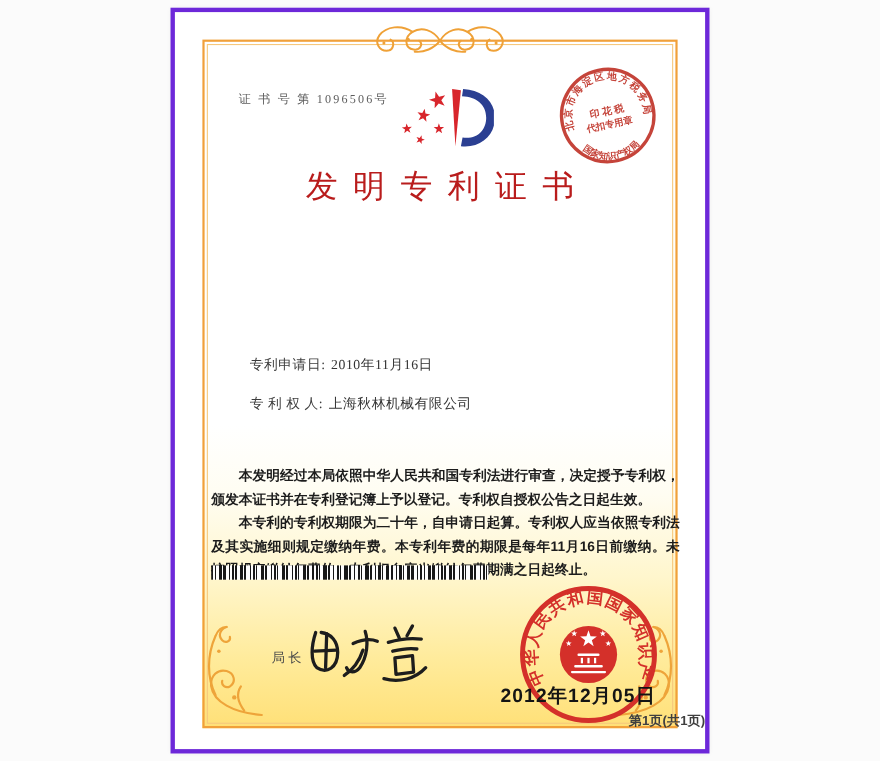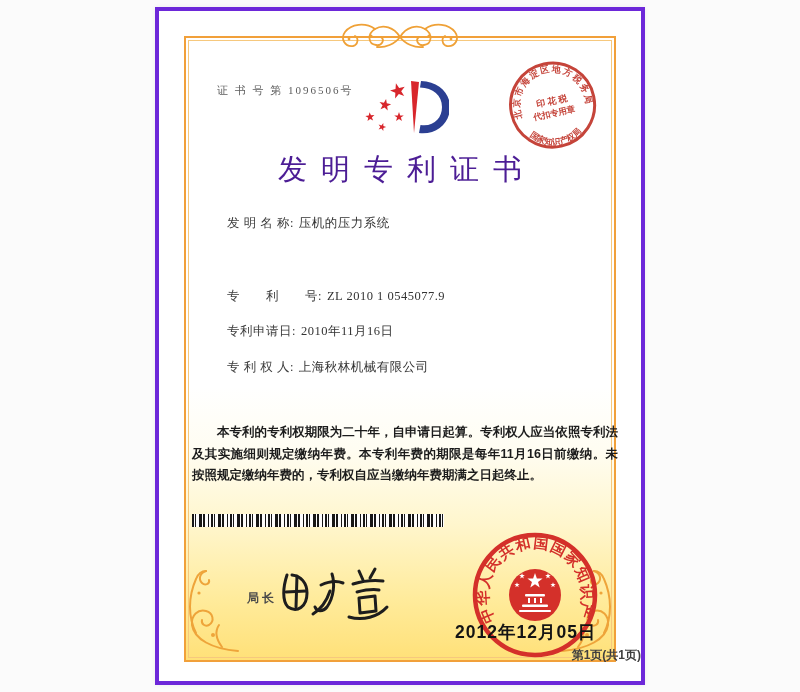--- a/index.html
+++ b/index.html
@@ -23,41 +23,41 @@
   .corner-fl.right { right:23px; transform:scaleX(-1); }
 
   .cert-no { position:absolute; left:58px; top:72px; font-size:11px; color:#5c5c5c;
     letter-spacing:2px; }
 
   .logo { position:absolute; left:198px; top:68px; }
 
   .tax-stamp { position:absolute; left:346px; top:46px; transform:rotate(-12deg); opacity:.95; }
 
   .title { position:absolute; left:0; right:0; top:139px; text-align:center;
-    font-size:29px; color:#4c1d95; letter-spacing:14px; text-indent:14px; font-weight:400; }
+    font-size:29px; color:#b91c1c; letter-spacing:14px; text-indent:14px; font-weight:400; }
 
   .field-row { position:absolute; left:68px; font-size:12.5px; color:#3c3c3c;
     white-space:nowrap; letter-spacing:.5px; }
   .field-label { color:#3c3c3c; }
   .field-value { margin-left:5px; color:#333; }
   .r0{top:204px}.r1{top:240px}.r2{top:277px}.r3{top:312px}.r4{top:348px}.r5{top:384px}
 
   .body-text { position:absolute; left:33px; top:411px; width:426px;
     font-family:"Liberation Sans","DejaVu Sans",sans-serif; font-weight:bold;
     font-size:12.5px; color:#1c1c1c; line-height:21.5px; text-align:justify; }
   .body-text p { text-indent:2em; }
 
   .barcode { position:absolute; left:33px; top:503px; width:252px; height:13px;
     background:repeating-linear-gradient(90deg,
       #171717 0 2px,#fdfdfd 2px 3px,#171717 3px 4px,#fdfdfd 4px 7px,
       #171717 7px 10px,#fdfdfd 10px 11px,#171717 11px 13px,#fdfdfd 13px 16px,
       #171717 16px 17px,#fdfdfd 17px 19px); }
 
   .signer-title { position:absolute; left:88px; top:579px; font-size:12px;
-    color:#4a4a4a; letter-spacing:3px;font-weight:bold; }
+    color:#4a4a4a; letter-spacing:3px; }
   .signature { position:absolute; left:116px; top:550px; }
 
   .main-seal { position:absolute; left:312px; top:520px; z-index:4; }
   .issue-date { position:absolute; left:296px; top:609px; z-index:5; width:200px;
     font-family:"Liberation Sans","DejaVu Sans",sans-serif; font-weight:bold;
     font-size:17.5px; color:#141414; letter-spacing:1px; }
 
   .page-footer { position:absolute; left:0; right:0; top:636px; text-align:right;
     font-family:"Liberation Sans","DejaVu Sans",sans-serif; font-weight:bold;
     font-size:12px; color:#3f3f3f; }
@@ -139,34 +139,29 @@
         <text font-size="8.5" fill="#c23a30" font-weight="bold">
           <textPath href="#taxBot" startOffset="3" textLength="58" lengthAdjust="spacing">国家知识产权局</textPath>
         </text>
         <text x="48" y="47" text-anchor="middle" font-size="9" fill="#c23a30" font-weight="bold">印 花 税</text>
         <text x="48" y="59" text-anchor="middle" font-size="8.5" fill="#c23a30" font-weight="bold">代扣专用章</text>
       </svg>
     </div>
 
     <div class="title">发明专利证书</div>
 
-    <div class="field-row r0">
-      <span class="field-label">发 明 名 称:</span><span class="field-value">压机的压力系统</span>
-    </div>
-    <div class="field-row r2">
-      <span class="field-label">专　　利　　号:</span><span class="field-value">ZL 2010 1 0545077.9</span>
-    </div>
     <div class="field-row r3">
       <span class="field-label">专利申请日:</span><span class="field-value">2010年11月16日</span>
     </div>
     <div class="field-row r4">
       <span class="field-label">专 利 权 人:</span><span class="field-value">上海秋林机械有限公司</span>
     </div>
 
     <div class="body-text">
+      <p>本发明经过本局依照中华人民共和国专利法进行审查，决定授予专利权，颁发本证书并在专利登记簿上予以登记。专利权自授权公告之日起生效。</p>
       <p>本专利的专利权期限为二十年，自申请日起算。专利权人应当依照专利法及其实施细则规定缴纳年费。本专利年费的期限是每年11月16日前缴纳。未按照规定缴纳年费的，专利权自应当缴纳年费期满之日起终止。</p>
     </div>
 
     <div class="barcode"></div>
 
     <div class="signer-title">局长</div>
     <div class="signature">
       <svg width="135" height="62" viewBox="0 0 135 62" fill="none" stroke="#1d1d1d" stroke-width="3" stroke-linecap="round" stroke-linejoin="round">
         <title>田力普</title>
         <path d="M12,14 C8,26 7,40 13,46 C22,52 32,46 32,32 C32,22 26,15 17,14"></path>

